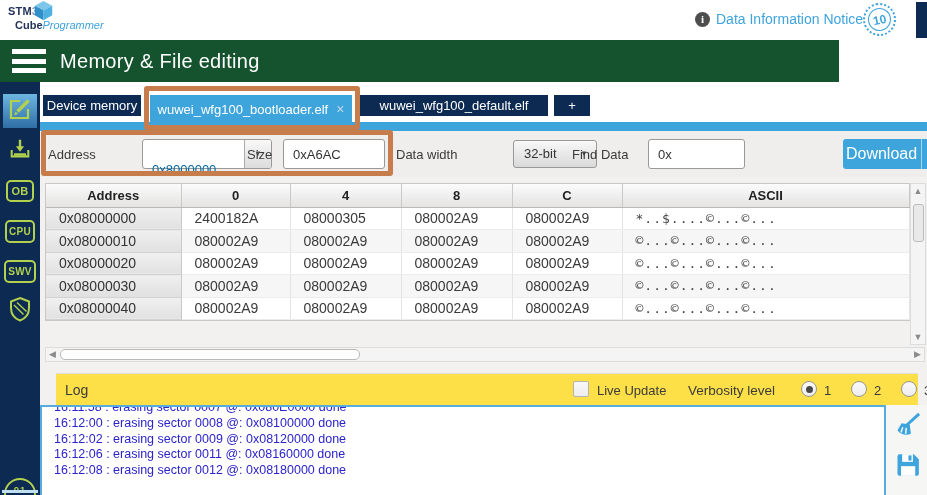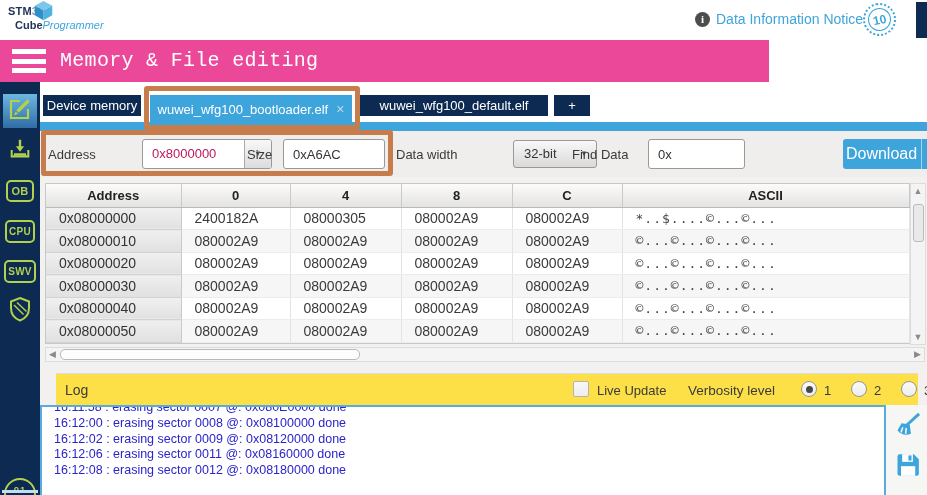--- a/index.html
+++ b/index.html
@@ -15,21 +15,21 @@
   .logo .l2 .cube { font-weight:bold; color:#24335a; }
   .logo .l2 .prog { color:#3ea4dc;font-style:italic; }
   .logo-cube { position:absolute; left:33px; top:0px; }
   .info-icon { position:absolute; left:695px; top:12px; width:15px; height:15px; background:#4d4d4d; border-radius:50%; color:#fff; font-size:11px; font-weight:bold; text-align:center; line-height:15px; font-family:"Liberation Serif", serif; }
   .notice-text { position:absolute; left:716px; top:11px; font-size:14px; color:#3ea4dc; }
   .anniv { position:absolute; left:863px; top:3px; width:33px; height:33px; border:2px dotted #3ea4dc; border-radius:50%; transform:rotate(-12deg); }
   .anniv-inner { position:absolute; left:3px; top:3px; width:23px; height:23px; border:1.5px solid #3ea4dc; border-radius:50%; color:#3ea4dc; font-weight:bold; font-size:12px; text-align:center; line-height:22px; }
   .corner-bar { position:absolute; left:916px; top:2px; width:11px; height:36px; background:#0d2a52; }
 
   
-  .appheader { position:absolute; left:0; top:40px; width:769px; height:42px; background:#ec4899;font-family:Liberation Mono, monospace; }
+  .appheader { position:absolute; left:0; top:40px; width:839px; height:42px; background:#14532d; }
   .hamburger { position:absolute; left:12px; top:9px; width:34px; height:24px; cursor:pointer; }
   .hamburger div { width:34px; height:5px; background:#fff; margin-bottom:4.5px; }
   .page-title { position:absolute; left:60px; top:0; height:42px; line-height:42px; color:#fff; font-size:20px; font-weight:300; letter-spacing:0.3px; }
 
   
   .sidebar { position:absolute; left:0; top:82px; width:40px; height:413px; background:#0d2a52; }
   .sb-item { position:absolute; left:3px; width:34px; height:34px; display:flex; align-items:center; justify-content:center; cursor:pointer; }
   .sb-item.active { background:linear-gradient(180deg,#6db6e2,#2f6ea6); }
   .sb-box { border:2px solid #b2d14d; border-radius:5px; color:#b2d14d; font-weight:bold; font-size:11px; padding:3px 3px; letter-spacing:0.3px; }
   .sb-badge { position:absolute; left:4px; top:373px; width:32px; height:32px; border:2.5px solid #b2d14d; border-radius:50%; color:#b2d14d; font-weight:bold; font-size:9.5px; text-align:center; line-height:10px; padding-top:5px; letter-spacing:1px;margin-top:23px; }
@@ -41,21 +41,21 @@
   .blue-strip { position:absolute; left:40px; top:122px; width:887px; height:9px; background:#3ea4dc; }
   .tab { position:absolute; top:13px; height:21px; background:#0d2a52; color:#fff; font-size:13px; display:flex; align-items:center; justify-content:center; cursor:pointer; }
   .tab.active { background:#3ea4dc; height:28px; }
   .tab-close { margin-left:8px; color:#c3d9e8; font-size:14px; cursor:pointer; }
 
   
   .controls { position:absolute; left:40px; top:131px; width:887px; height:46px; background:#efeeec; }
   .ctl-label { position:absolute; top:16px; font-size:13px; color:#3a3a3a; }
   .txt-input { position:absolute; top:8px; height:30px; border:1px solid #999; border-radius:3px; background:#fff; font-size:13px; color:#333; padding-left:9px; font-family:"Liberation Sans", sans-serif; outline:none; }
   .combo { position:absolute; left:102px; top:8px; width:130px; height:30px; border:1px solid #999; border-radius:3px; background:#fff; }
-  .combo-text { position:absolute; left:9px; top:6px; font-size:13px; color:#be185d; }
+  .combo-text { position:absolute; left:9px; top:22px; font-size:13px; color:#0369a1; }
   .combo-btn { position:absolute; right:0; top:0; width:27px; height:28px; border-left:1px solid #aaa; background:linear-gradient(#f8f8f8,#dcdcdc); border-radius:0 2px 2px 0; text-align:center; line-height:28px; font-size:8px; color:#555; cursor:pointer; }
   .select { position:absolute; left:473px; top:9px; width:84px; height:28px; border:1px solid #999; border-radius:3px; background:linear-gradient(#f8f8f8,#d9d9d9); font-size:13px; color:#333; line-height:26px; padding-left:10px; cursor:pointer; }
   .select .arr { position:absolute; right:8px; top:0; font-size:8px; color:#555; }
   .dl-btn { position:absolute; left:803px; top:8px; width:109px; height:30px; background:#3ea4dc; border-radius:3px; color:#fff; cursor:pointer; }
   .dl-main { position:absolute; left:0; top:0; width:77px; height:30px; text-align:center; line-height:30px; font-size:16px; }
   .dl-arrow { position:absolute; right:0; top:0; width:31px; height:30px; border-left:1px solid rgba(255,255,255,0.55); text-align:center; line-height:30px; font-size:9px; }
 
   
   .annot { position:absolute; border:5px solid #c67d4b; border-radius:3px; z-index:60; pointer-events:none; }
   .annot1 { left:144px; top:86px; width:216px; height:44px; }
@@ -271,28 +271,20 @@
             <td class="ascii">©...©...©...©...</td>
           </tr>
           <tr>
             <td class="addr">0x08000040</td>
             <td class="hex">080002A9</td>
             <td class="hex">080002A9</td>
             <td class="hex">080002A9</td>
             <td class="hex">080002A9</td>
             <td class="ascii">©...©...©...©...</td>
           </tr>
-          <tr class="alt">
-            <td class="addr">0x08000050</td>
-            <td class="hex">080002A9</td>
-            <td class="hex">080002A9</td>
-            <td class="hex">080002A9</td>
-            <td class="hex">080002A9</td>
-            <td class="ascii">©...©...©...©...</td>
-          </tr>
         </tbody>
     </table>
   </div>
 
   <div class="vscroll">
     <div class="arrow" style="top:2px;">▲</div>
     <div class="thumb"></div>
     <div class="arrow" style="bottom:2px;">▼</div>
   </div>
   <div class="hscroll">

